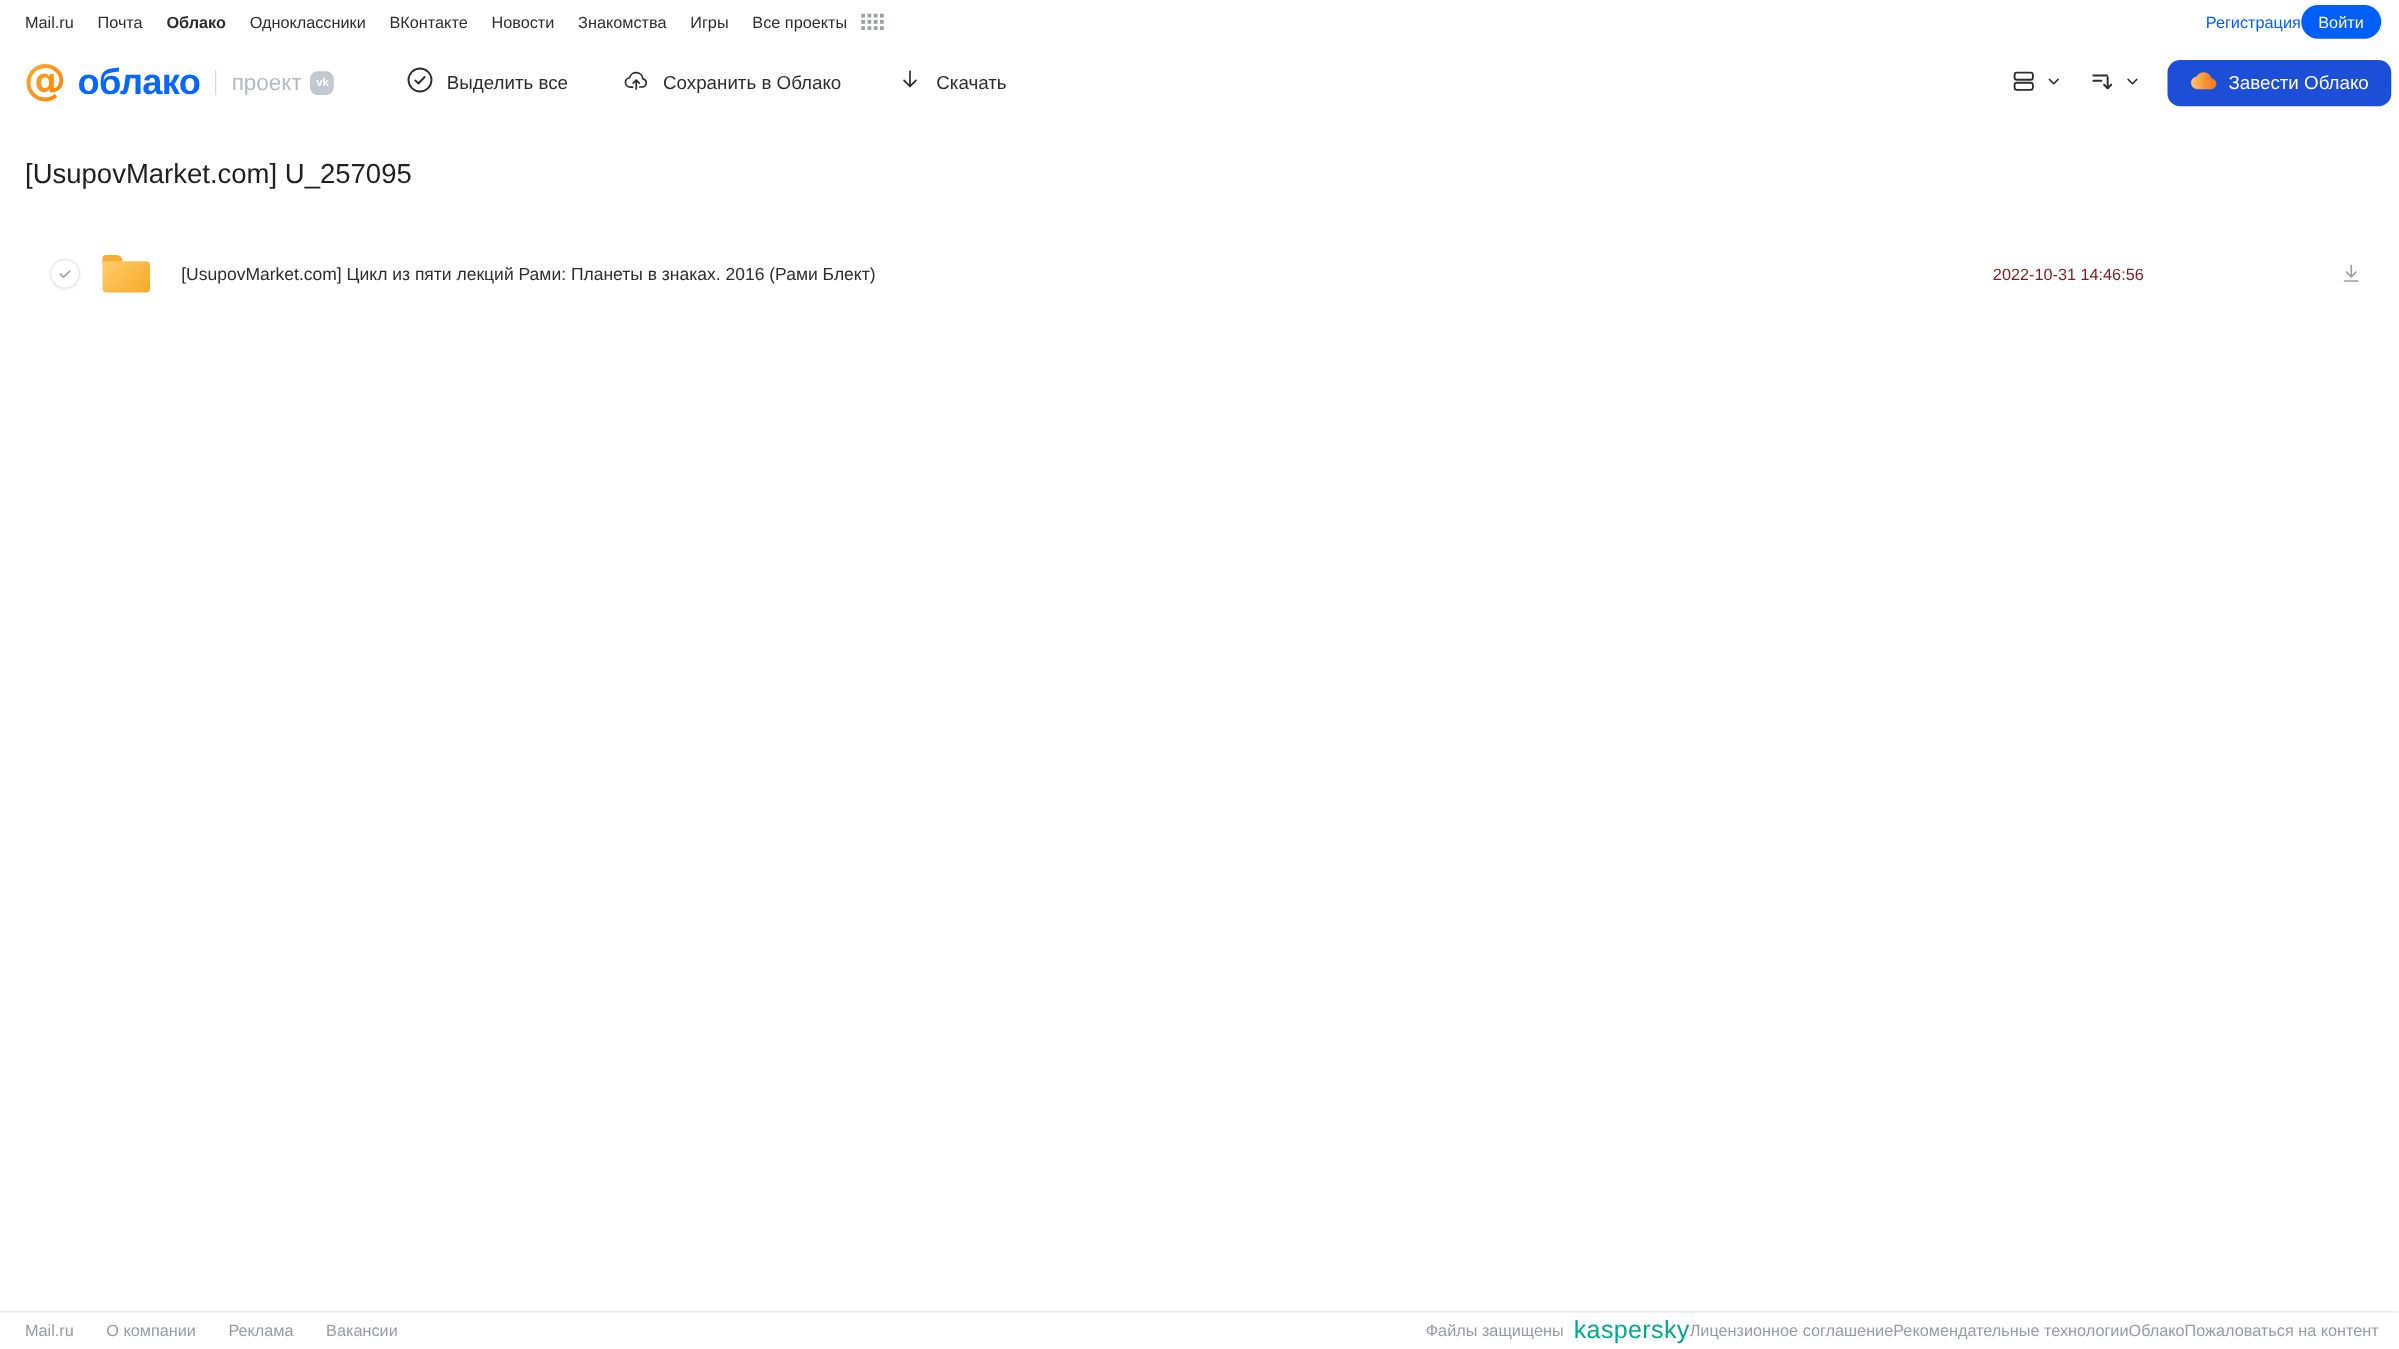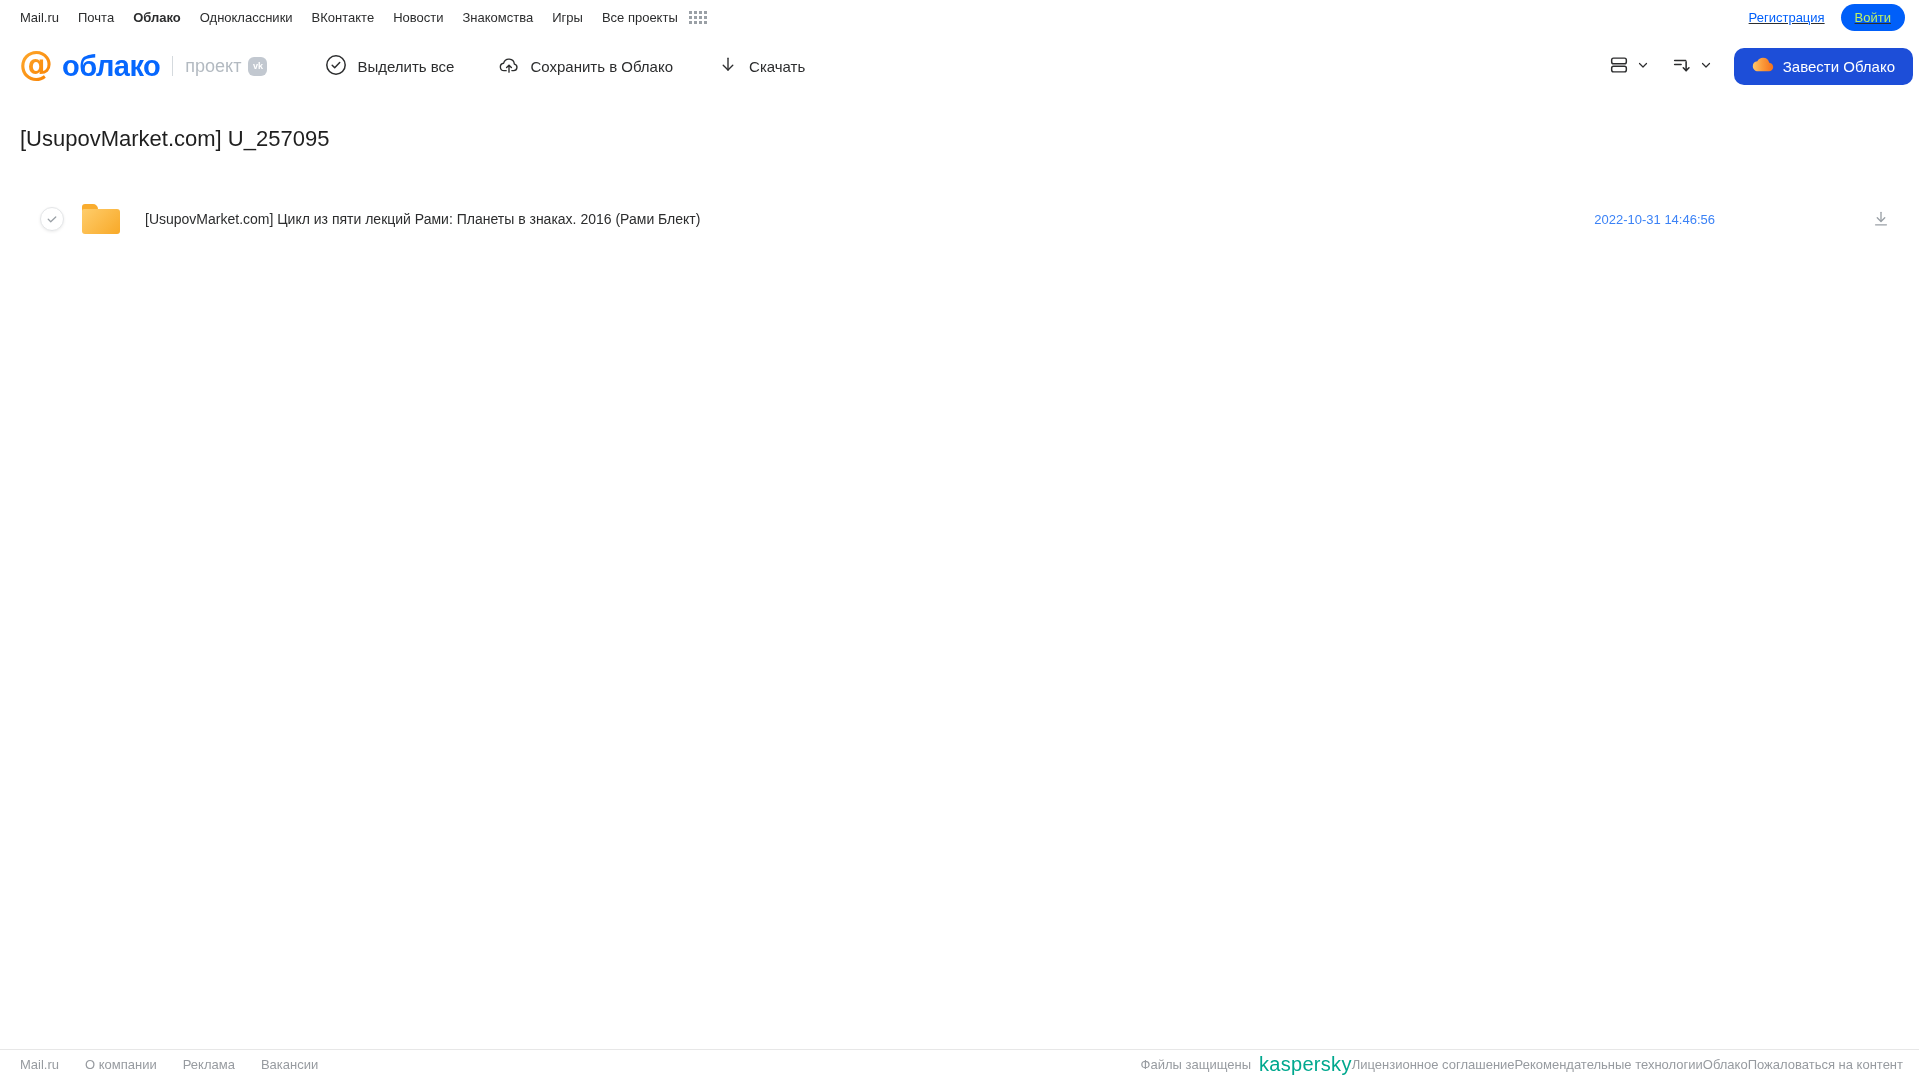--- a/index.html
+++ b/index.html
@@ -18,24 +18,24 @@
     height: 34px; padding: 0 14px 0 20px; font-size: 13px; flex: 0 0 auto;
   }
   .topnav-left { display: flex; align-items: center; gap: 19px; }
   .topnav-link { color: #2c2d2e; text-decoration: none; cursor: pointer; white-space: nowrap; }
   .topnav-link.active { font-weight: bold; }
   .grid-icon {
     display: grid; grid-template-columns: repeat(4, 3px); grid-auto-rows: 3px;
     gap: 2px; margin-left: -8px; cursor: pointer;
   }
   .grid-icon i { background: #9aa0a6; display: block; }
-  .topnav-right { display: flex; align-items: center; gap: 16px; text-decoration: underline; }
+  .topnav-right { display: flex; align-items: center; gap: 0; }
   .register-link { color: #005FF9; text-decoration: none; cursor: pointer; }
   .login-btn {
-    background: #005FF9; color: #bef264; border: none; border-radius: 14px;
+    background: #005FF9; color: #fef9c3; border: none; border-radius: 14px;
     padding: 6px 14px; font-size: 13px; font-family: inherit; cursor: pointer;
   }
 
   
   .header { display: flex; align-items: center; height: 64px; padding: 0 6px 0 16px; flex: 0 0 auto; }
   .logo-block { display: flex; align-items: center; cursor: pointer; }
   .brand { font-size: 29px; font-weight: bold; color: #0667fe; margin-left: 6px; letter-spacing: -0.5px; }
   .logo-divider { width: 1px; height: 20px; background: #d5dade; margin: 0 12px; }
   .project-label { font-size: 18px; color: #b3bac1; }
   .vk-badge {
@@ -62,21 +62,21 @@
   .file-row { display: flex; align-items: center; margin-top: 42px; height: 50px; padding: 0 28px 0 40px; }
   .row-check {
     width: 24px; height: 24px; flex: 0 0 24px; border: 1px solid #e4e6e8; border-radius: 50%;
     background: #fff; display: flex; align-items: center; justify-content: center;
     box-shadow: 0 1px 3px rgba(0,0,0,.08); cursor: pointer;
   }
   .folder-icon { position: relative; width: 38px; height: 30px; margin-left: 18px; flex: 0 0 38px; }
   .folder-tab { position: absolute; top: 0; left: 0; width: 16px; height: 9px; background: #f9ac2e; border-radius: 3px 5px 0 0; }
   .folder-body { position: absolute; bottom: 0; left: 0; width: 38px; height: 25px; background: linear-gradient(135deg, #ffcd6b 0%, #f8a928 100%); border-radius: 2px 3px 3px 3px; }
   .file-name { margin-left: 25px; font-size: 14px; color: #2c2d2e; text-decoration: none; cursor: pointer; flex: 1 1 auto; white-space: nowrap; overflow: hidden; }
-  .file-date { font-size: 13px; color: #3b82f6; margin-right: 156px; white-space: nowrap; }
+  .file-date { font-size: 13px; color: #7f1d1d; margin-right: 156px; white-space: nowrap; }
   .row-download { background: none; border: none; cursor: pointer; display: flex; align-items: center; }
 
   
   .footer {
     flex: 0 0 auto; display: flex; justify-content: space-between; align-items: center;
     height: 30px; border-top: 1px solid #e7e7e7; padding: 0 16px 0 20px;
     font-size: 13px; color: #979ba0;
   }
   .footer a { color: #979ba0; text-decoration: none; cursor: pointer; white-space: nowrap; }
   .footer-left { display: flex; gap: 26px; align-items: center; }

